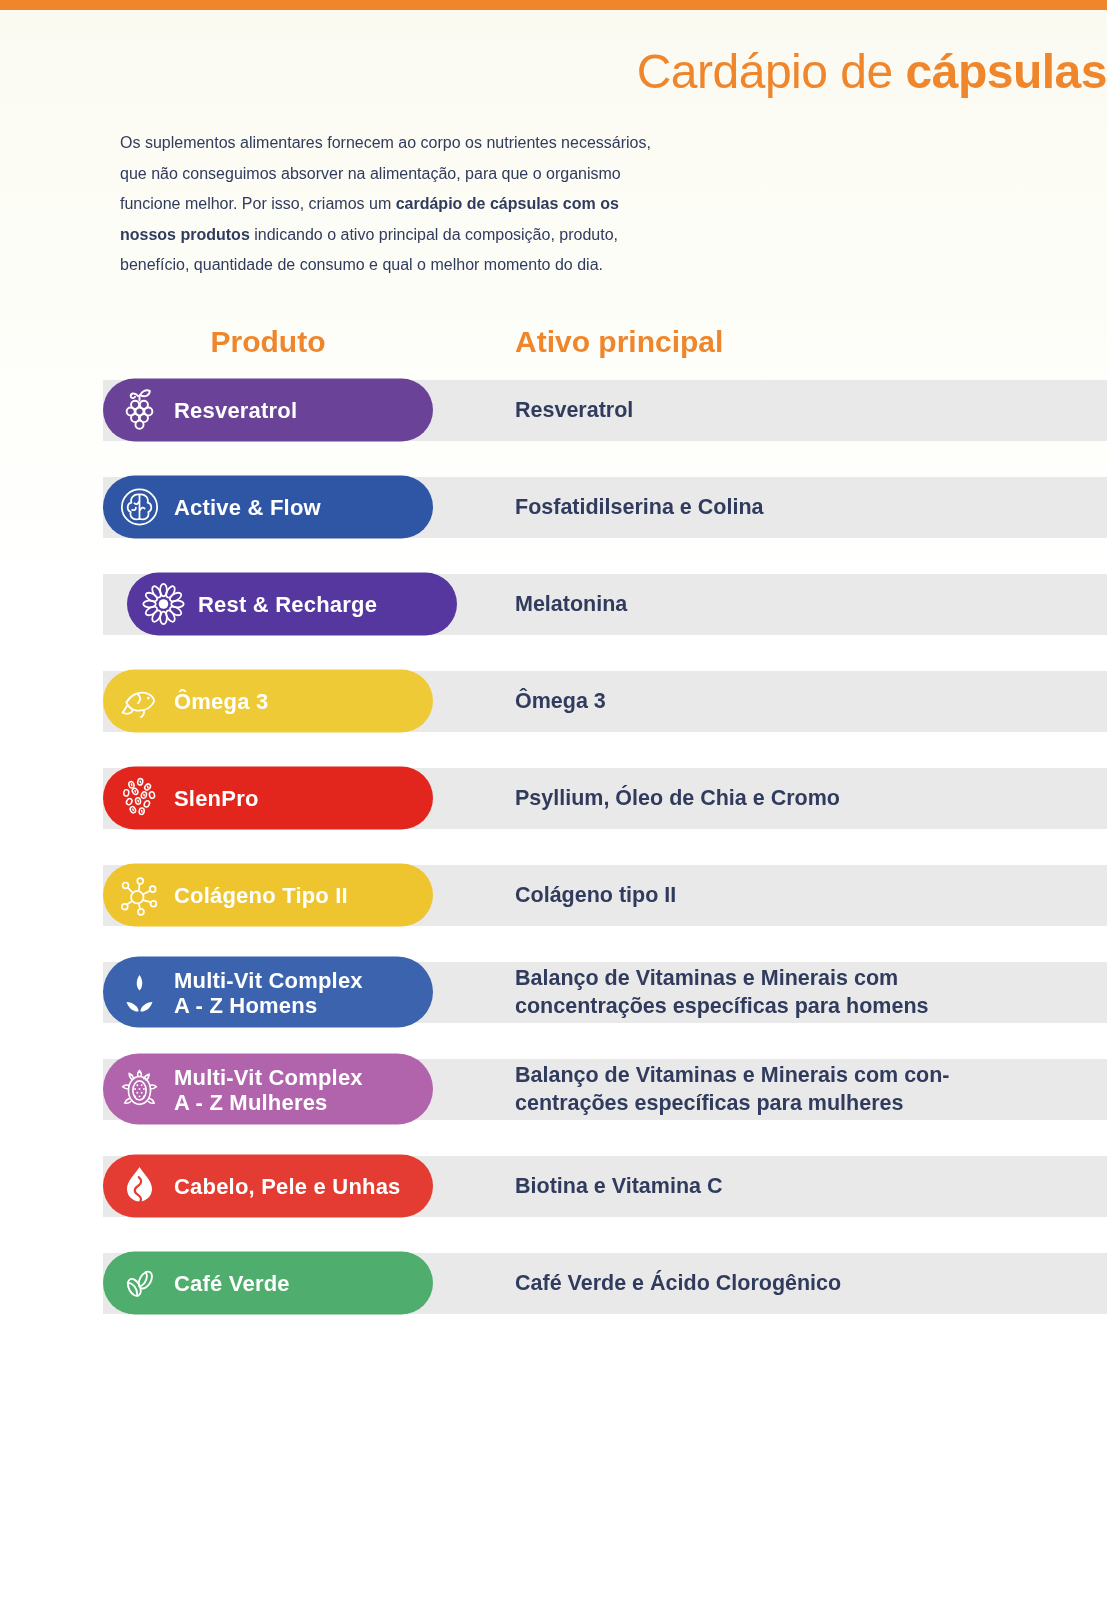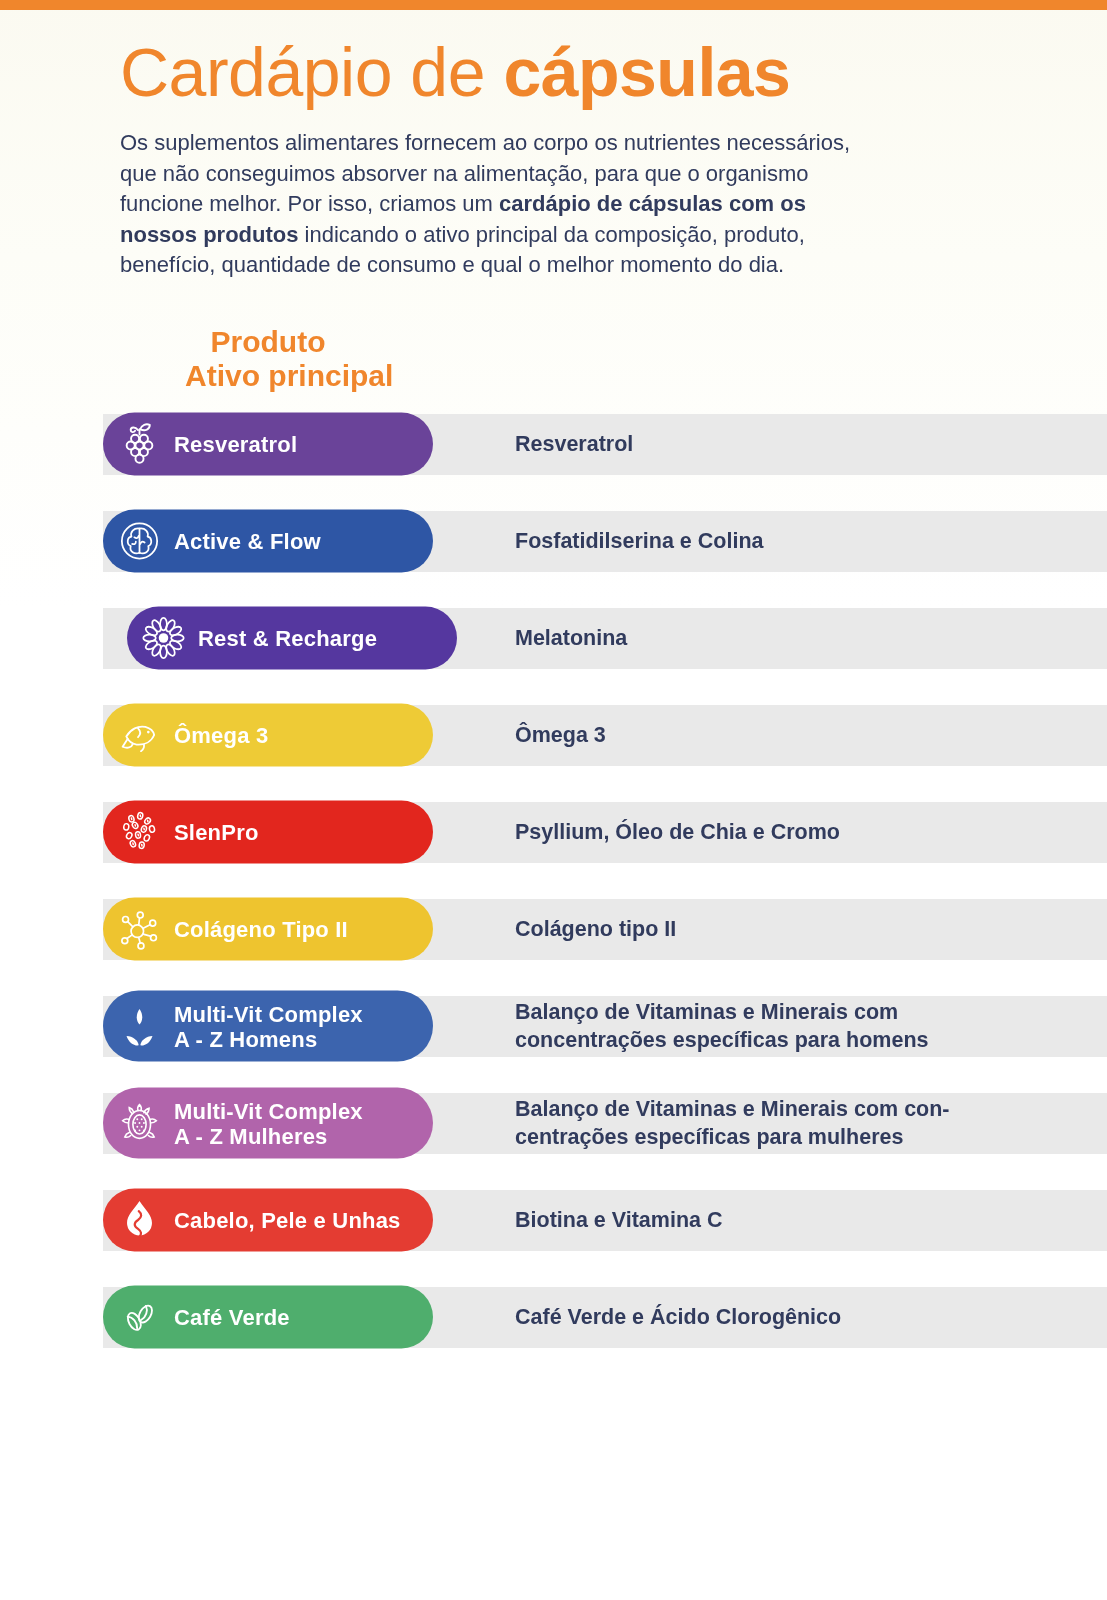--- a/index.html
+++ b/index.html
@@ -3,25 +3,25 @@
 <meta charset="utf-8">
 <style>
   html,body{margin:0;padding:0;background:#ffffff;}
   .page{
     width:1107px;height:1600px;position:relative;overflow:hidden;
     background:linear-gradient(180deg,#fbfaf1 0%,#fdfdf7 16%,#ffffff 38%);
     font-family:"Liberation Sans","DejaVu Sans",sans-serif;
     color:#313b5d;
   }
   .top-bar{height:10px;width:100%;background:#f0862c;}
-  .title{margin:30px 0 0 120px;font-size:68px;line-height:64px;color:#f0862c;font-weight:400;letter-spacing:-0.5px;}
+  .title{margin:30px 0 0 120px;font-size:48px;line-height:64px;color:#f0862c;font-weight:400;letter-spacing:-0.5px;text-align:right;}
   .title .bold{font-weight:700;}
-  .intro{margin:24px 0 0 120px;width:930px;font-size:22px;line-height:30.5px;font-weight:400;}
+  .intro{margin:24px 0 0 120px;width:930px;font-size:16px;line-height:30.5px;font-weight:400;}
   .intro b{font-weight:700;}
-  .table-header{display:flex;margin:44px 0 0 103px;flex-direction:column;}
+  .table-header{display:flex;margin:44px 0 0 103px;}
   .th-produto{width:330px;text-align:center;font-size:30px;font-weight:700;color:#f0862c;}
   .th-ativo{margin-left:82px;font-size:30px;font-weight:700;color:#f0862c;}
   .rows{margin-top:3px;}
   .row{height:97px;position:relative;}
   .stripe{position:absolute;left:103px;right:0;top:18px;height:61px;background:#e9e9e9;}
   .pill{
     position:absolute;left:103px;width:330px;top:50%;transform:translateY(-50%);
     border-radius:37px;display:flex;align-items:center;
     padding:0 8px 0 13px;box-sizing:border-box;color:#ffffff;
   }

